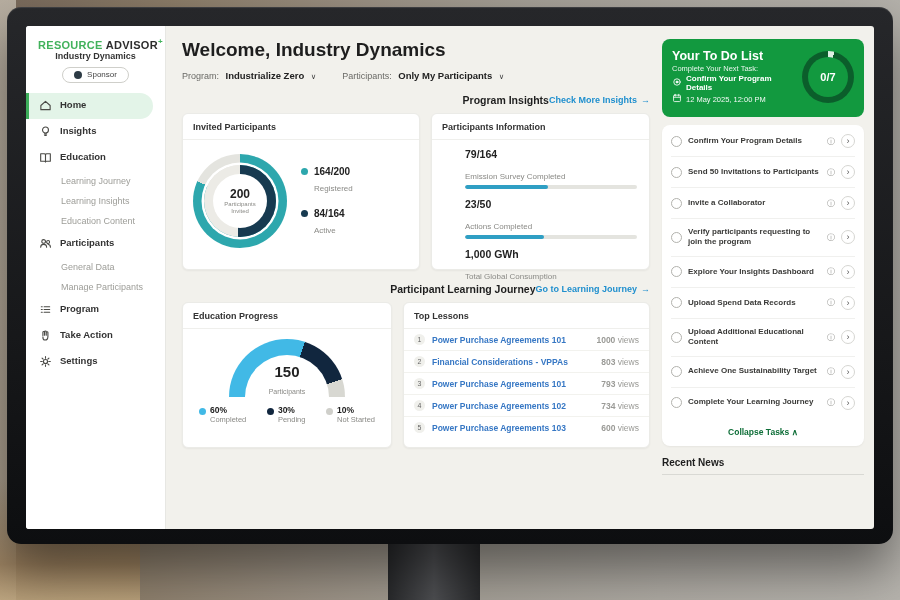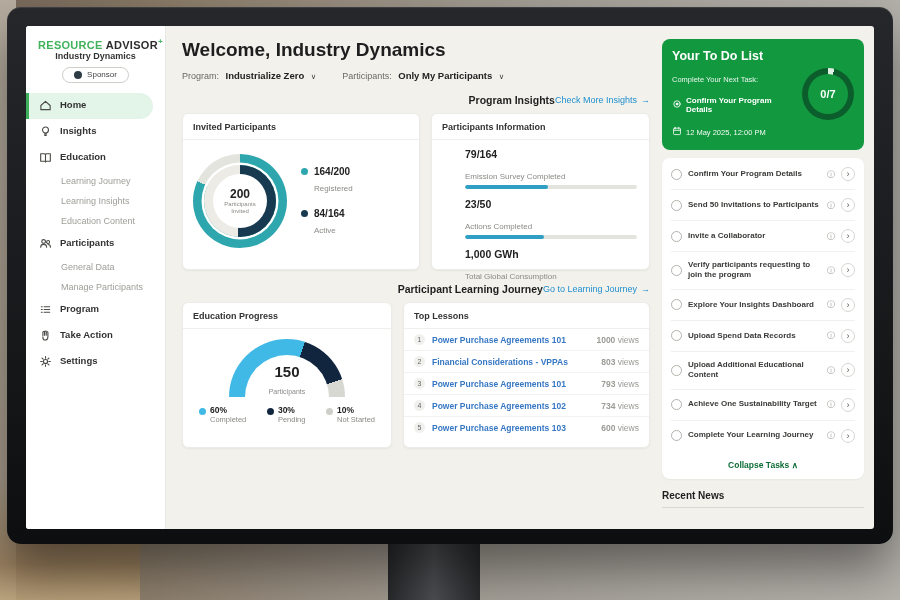--- a/index.html
+++ b/index.html
@@ -39,21 +39,21 @@
 
   
   .main{flex:1;padding:13px 12px 0 16px;overflow:hidden;min-width:0}
   .welcome{font-size:19px;font-weight:bold;color:#1e1e1e}
   .filters{display:flex;gap:26px;margin-top:9px;font-size:9px;color:#6a6a66;align-items:center}
   .filter{cursor:pointer;white-space:nowrap}
   .filter b{color:#222;font-size:9.5px;margin-left:4px}
   .chev{font-size:7.5px;color:#444;margin-left:4px}
   .section-row{display:flex;justify-content:flex-end;align-items:center;margin-top:13px;margin-bottom:7px}
   .section-title{font-size:10.5px;font-weight:bold;color:#1e1e1e}
-  .section-link{font-size:9px;font-weight:normal;color:#1f8fce;cursor:pointer;display:flex;gap:4px;align-items:center}
+  .section-link{font-size:9px;font-weight:bold;color:#1f8fce;cursor:pointer;display:flex;gap:4px;align-items:center}
   .cards{display:flex;gap:11px}
   .card{background:#fff;border-radius:6px;border:1px solid #ebebe7;box-shadow:0 1px 2px rgba(0,0,0,.05)}
   .card-title{font-size:9px;font-weight:bold;color:#333;padding:8px 10px 7px;border-bottom:1px solid #efefec}
 
   
   .card-invited{width:238px;height:157px}
   .invited-body{display:flex;align-items:center;gap:14px;padding:14px 10px}
   .donut{width:94px;height:94px;border-radius:50%;position:relative;flex-shrink:0;
     background:conic-gradient(#2da7ad 0 295deg,#e4e4df 295deg 360deg)}
   .donut-inner{position:absolute;inset:11px;border-radius:50%;box-shadow:0 0 0 2.5px #fff;
@@ -106,21 +106,21 @@
   .lesson-rank{width:11px;height:11px;border-radius:50%;background:#f0f0ec;color:#666;
     font-size:7px;display:flex;align-items:center;justify-content:center;flex-shrink:0}
   .lesson-title{flex:1;font-size:8.5px;color:#3677c4;font-weight:600;white-space:nowrap;overflow:hidden;text-overflow:ellipsis}
   .lesson-views{font-size:8.5px;color:#9a9a96;white-space:nowrap}
   .lesson-views b{color:#44444
 0;font-weight:600}
 
   
   .todo-panel{width:212px;padding:13px 10px 0 0;flex-shrink:0;display:flex;flex-direction:column}
   .todo-head{background:#12993f;border-radius:8px;color:#fff;padding:10px 10px 12px;display:flex;justify-content:space-between;gap:6px}
-  .todo-head-left{display:flex;flex-direction:column;gap:12px;min-width:0}
+  .todo-head-left{display:flex;flex-direction:column;gap:1px;min-width:0}
   .todo-title{font-size:12.5px;font-weight:bold}
   .todo-sub{font-size:7.5px;opacity:.9}
   .todo-task{font-size:8px;font-weight:bold;display:flex;gap:4px;align-items:center}
   .todo-date{font-size:7.5px;display:flex;gap:4px;align-items:center;opacity:.95}
   .head-icon svg{width:10px;height:10px;stroke:#fff;fill:none;stroke-width:1.2;stroke-linecap:round}
   .progress-ring{width:52px;height:52px;border-radius:50%;flex-shrink:0;align-self:center;
     background:conic-gradient(#dff0e4 0 14deg,#0b5e2b 14deg 360deg);
     display:flex;align-items:center;justify-content:center}
   .progress-ring-inner{width:40px;height:40px;border-radius:50%;background:#12993f;
     display:flex;align-items:center;justify-content:center;font-size:11px;font-weight:bold;color:#fff}

